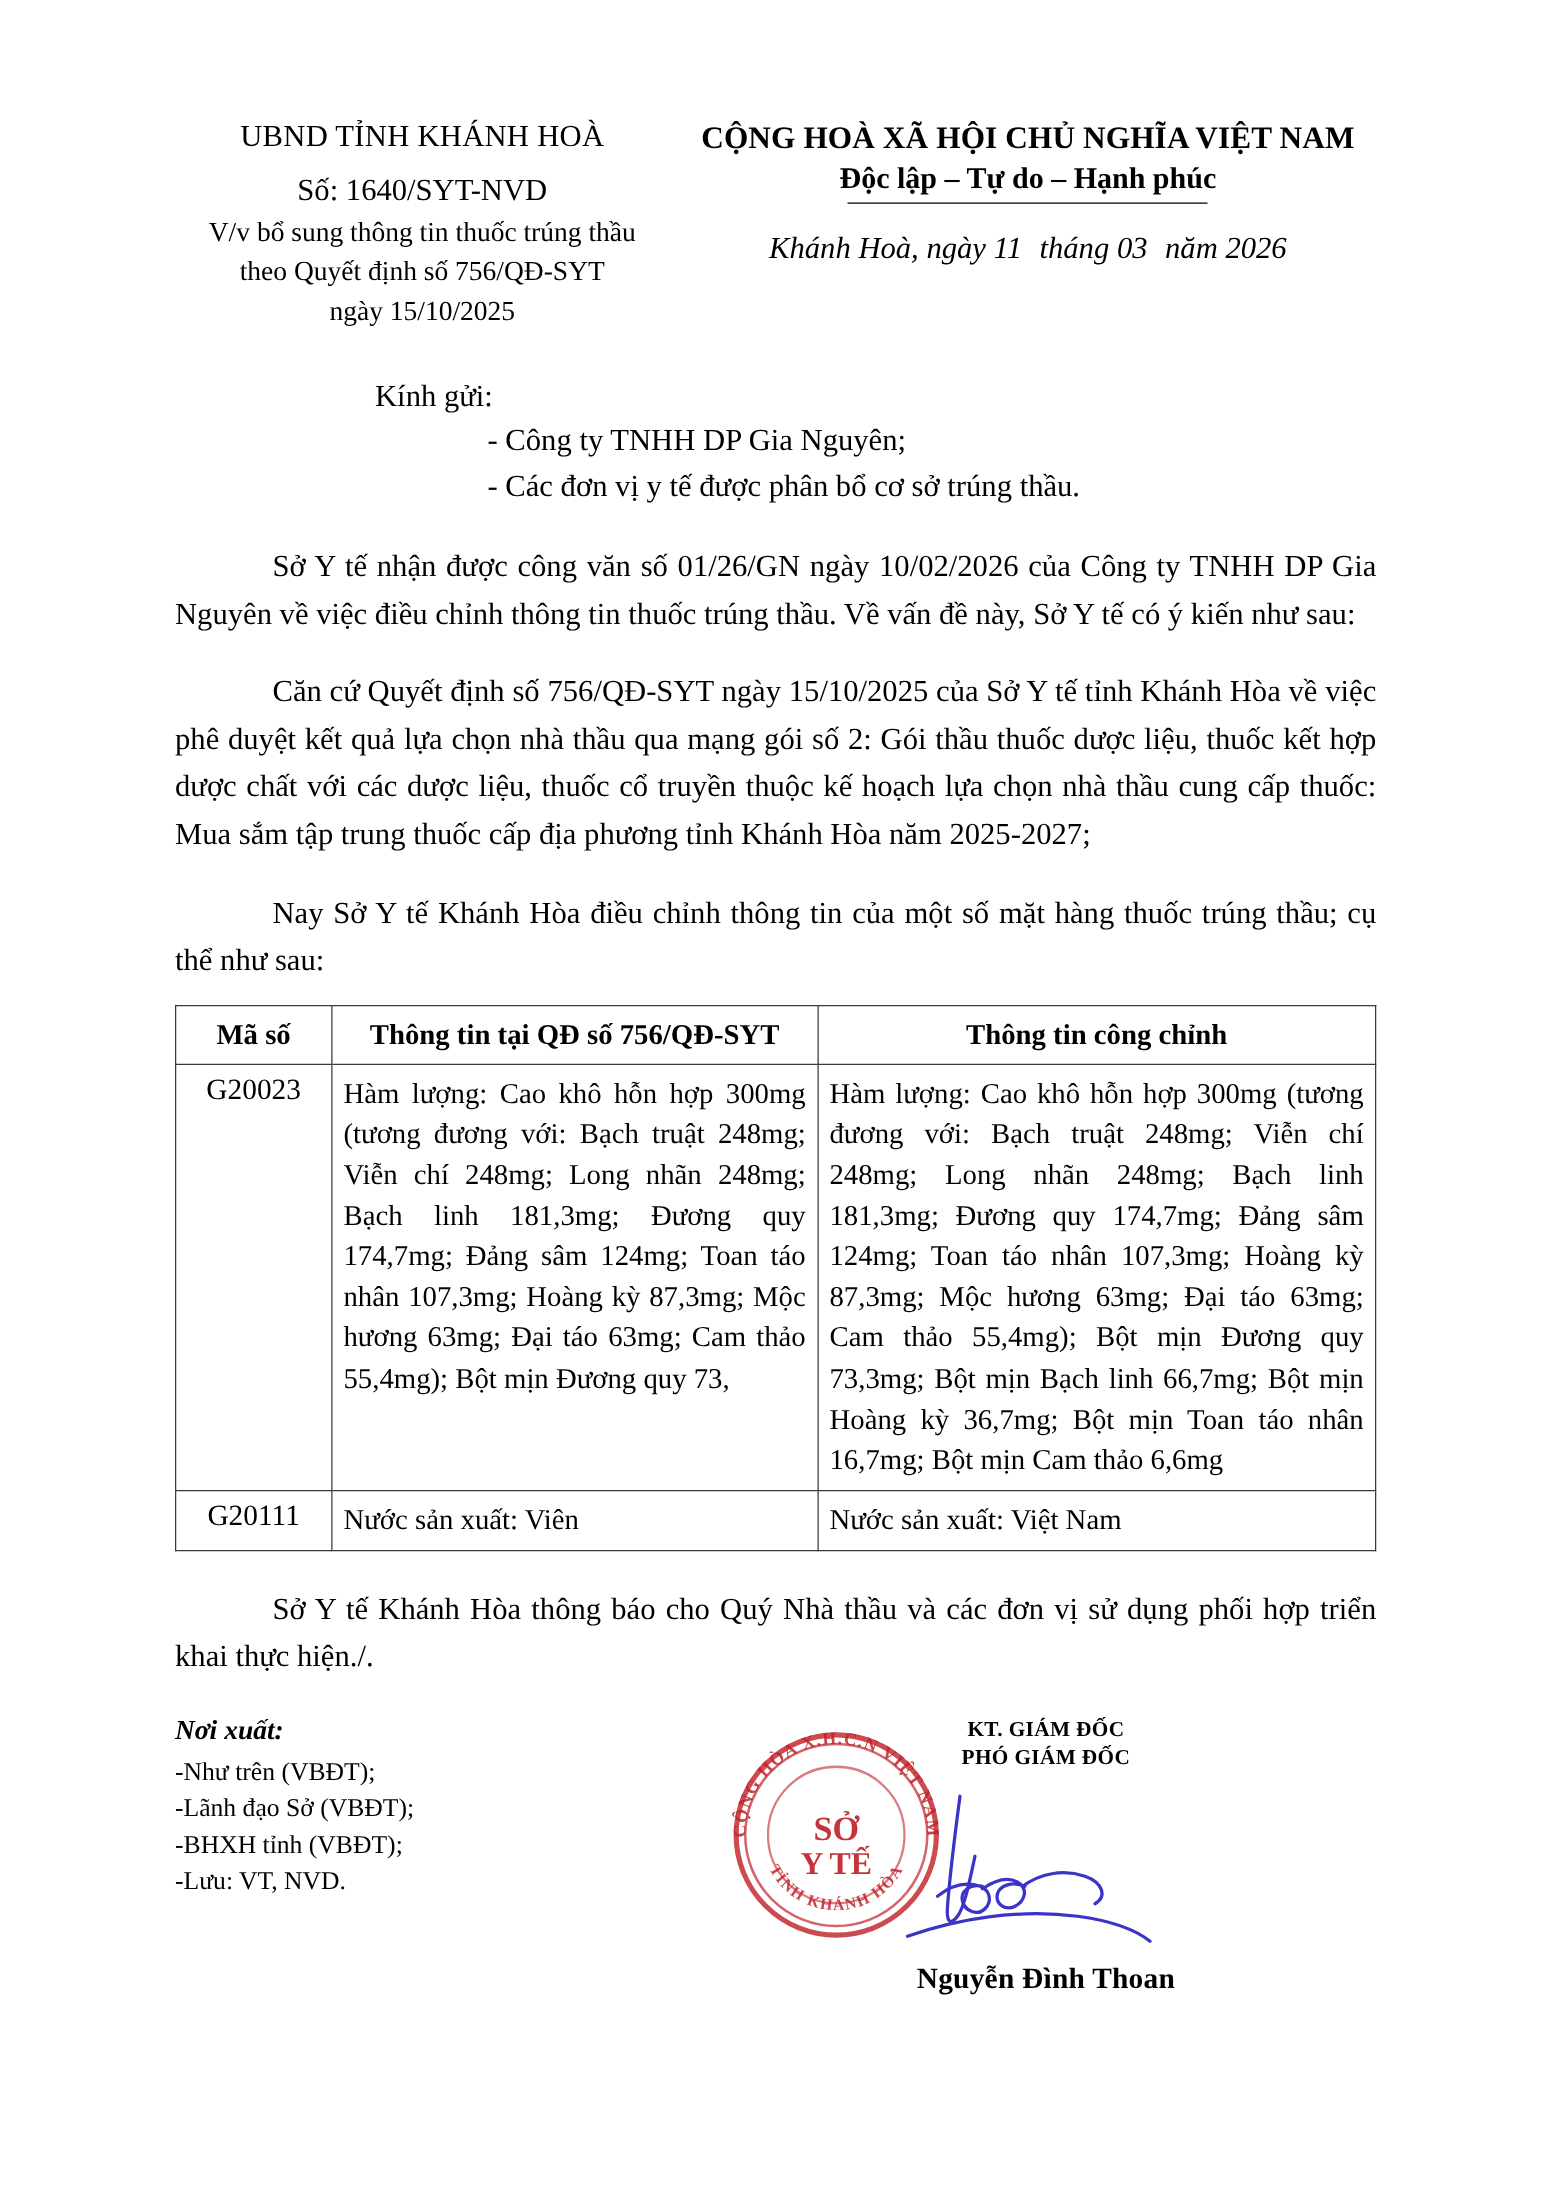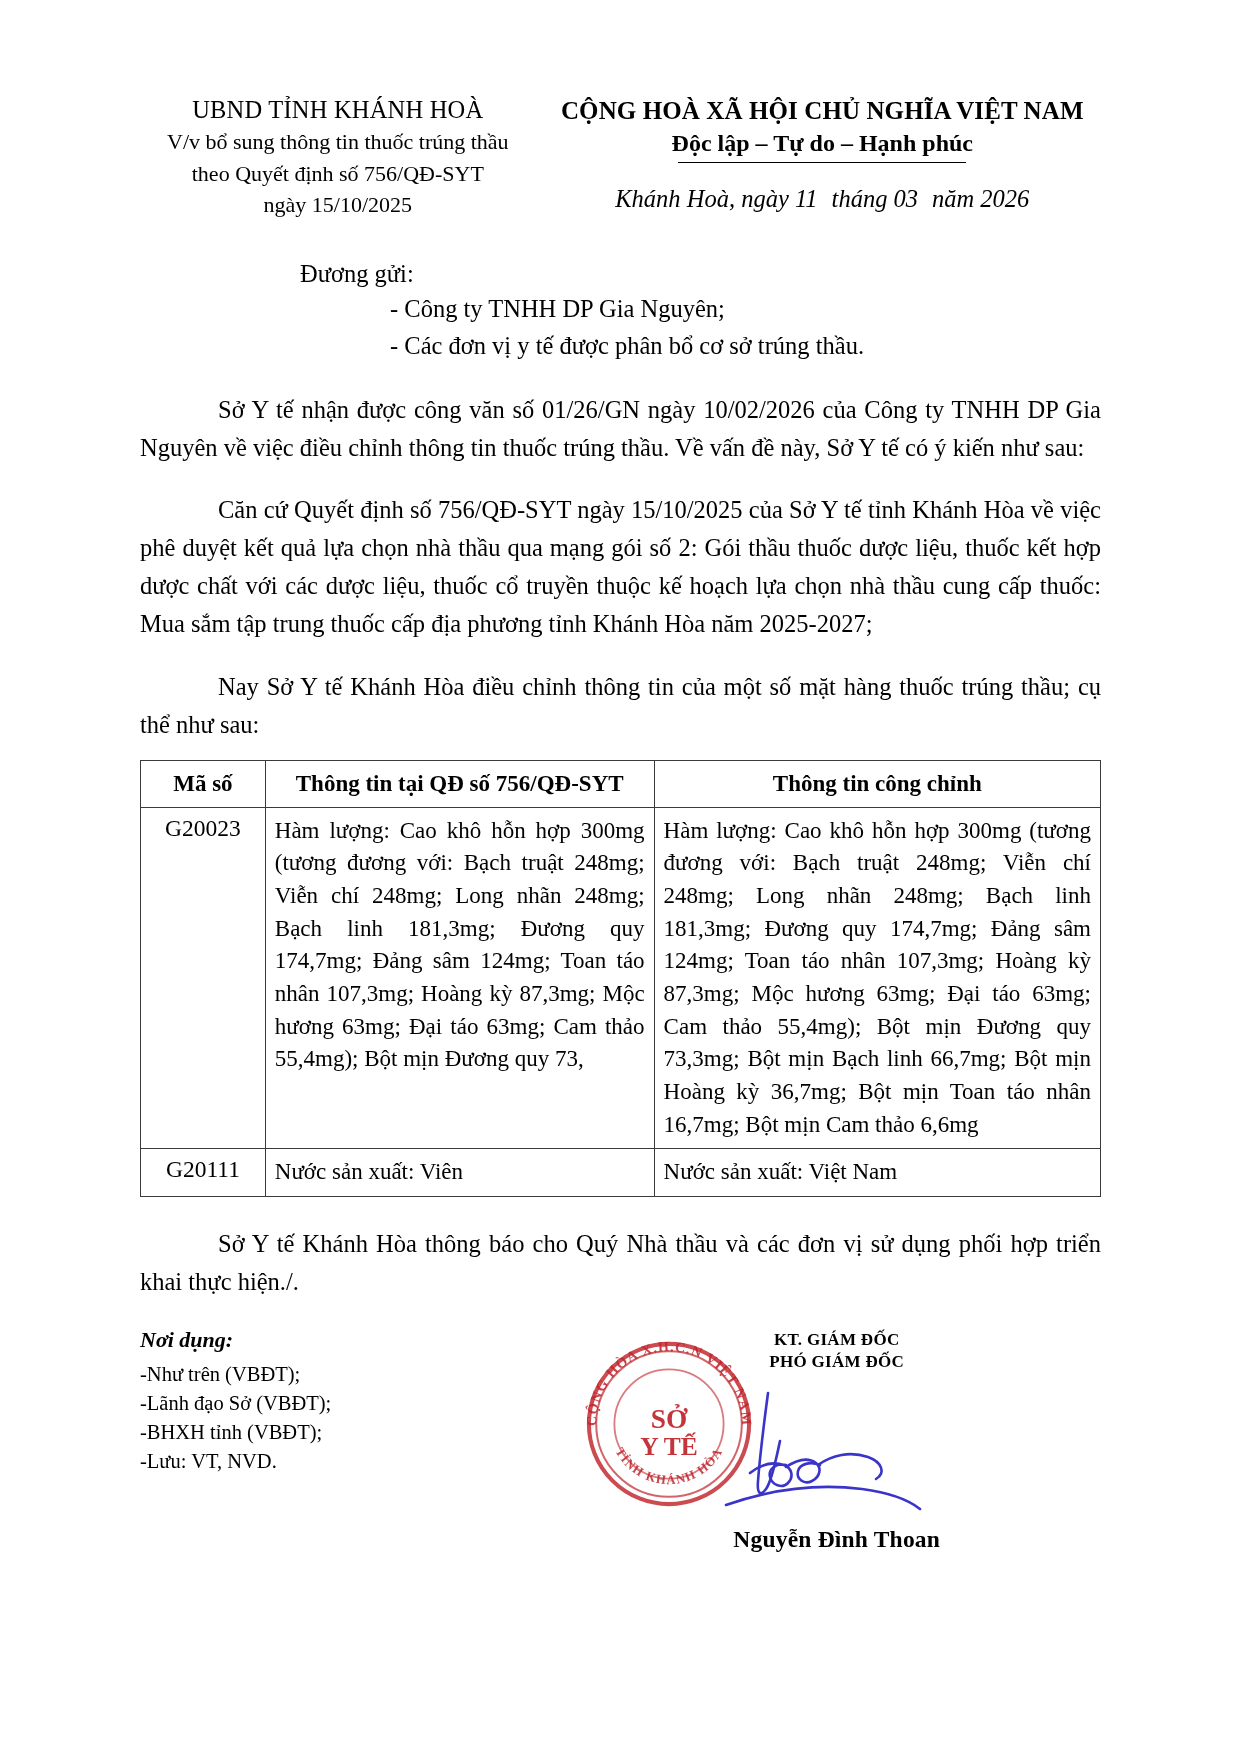--- a/index.html
+++ b/index.html
@@ -231,35 +231,36 @@
   }
 </style>
 </head>
 <body>
 
 <div class="page">
 
   <div class="header">
     <div class="hdr-left">
       <div class="org-top">UBND TỈNH KHÁNH HOÀ</div>
+      <div class="doc-no">Số: 1640/SYT-NVD</div>
       <div class="doc-subject">V/v bổ sung thông tin thuốc trúng thầu</div>
       <div class="doc-subject">theo Quyết định số 756/QĐ-SYT</div>
       <div class="doc-subject">ngày 15/10/2025</div>
     </div>
     <div class="hdr-right">
       <div class="nation">CỘNG HOÀ XÃ HỘI CHỦ NGHĨA VIỆT NAM</div>
       <div><span class="motto">Độc lập – Tự do – Hạnh phúc</span></div>
       <div class="date-line">
         <span>Khánh Hoà, ngày 11</span><span class="sp"></span><span>tháng  03</span><span class="sp"></span><span>năm 2026</span>
       </div>
     </div>
   </div>
 
   <div class="recipients">
-    <div class="kinh-gui">Đương gửi:</div>
+    <div class="kinh-gui">Kính gửi:</div>
     <div class="recip-item">- Công ty TNHH DP Gia Nguyên;</div>
     <div class="recip-item">- Các đơn vị y tế được phân bổ cơ sở trúng thầu.</div>
   </div>
 
   <div class="body-text">
     <p class="para">Sở Y tế nhận được công văn số 01/26/GN ngày 10/02/2026 của Công ty TNHH DP Gia Nguyên về việc điều chỉnh thông tin thuốc trúng thầu. Về vấn đề này, Sở Y tế có ý kiến như sau:</p>
     <p class="para">Căn cứ Quyết định số 756/QĐ-SYT ngày 15/10/2025 của Sở Y tế tỉnh Khánh Hòa về việc phê duyệt kết quả lựa chọn nhà thầu qua mạng gói số 2: Gói thầu thuốc dược liệu, thuốc kết hợp dược chất với các dược liệu, thuốc cổ truyền thuộc kế hoạch lựa chọn nhà thầu cung cấp thuốc: Mua sắm tập trung thuốc cấp địa phương tỉnh Khánh Hòa năm 2025-2027;</p>
     <p class="para">Nay Sở Y tế Khánh Hòa điều chỉnh thông tin của một số mặt hàng thuốc trúng thầu; cụ thể như sau:</p>
   </div>
 
@@ -288,21 +289,21 @@
         <td class="cell-text single">Nước sản xuất: Việt Nam</td>
       </tr>
     </tbody>
   </table>
 
   <p class="closing">Sở Y tế Khánh Hòa thông báo cho Quý Nhà thầu và các đơn vị sử dụng phối hợp triển khai thực hiện./.</p>
 
   <div class="sign-area">
 
     <div class="recv-block">
-      <div class="recv-title">Nơi dụng:</div>
+      <div class="recv-title">Nơi xuất:</div>
       <div class="recv-item">-Như trên (VBĐT);</div>
       <div class="recv-item">-Lãnh đạo Sở (VBĐT);</div>
       <div class="recv-item">-BHXH tỉnh (VBĐT);</div>
       <div class="recv-item">-Lưu: VT, NVD.</div>
     </div>
 
     <div class="sign-block">
 
       <svg class="seal" viewBox="0 0 200 200">
         <defs>

